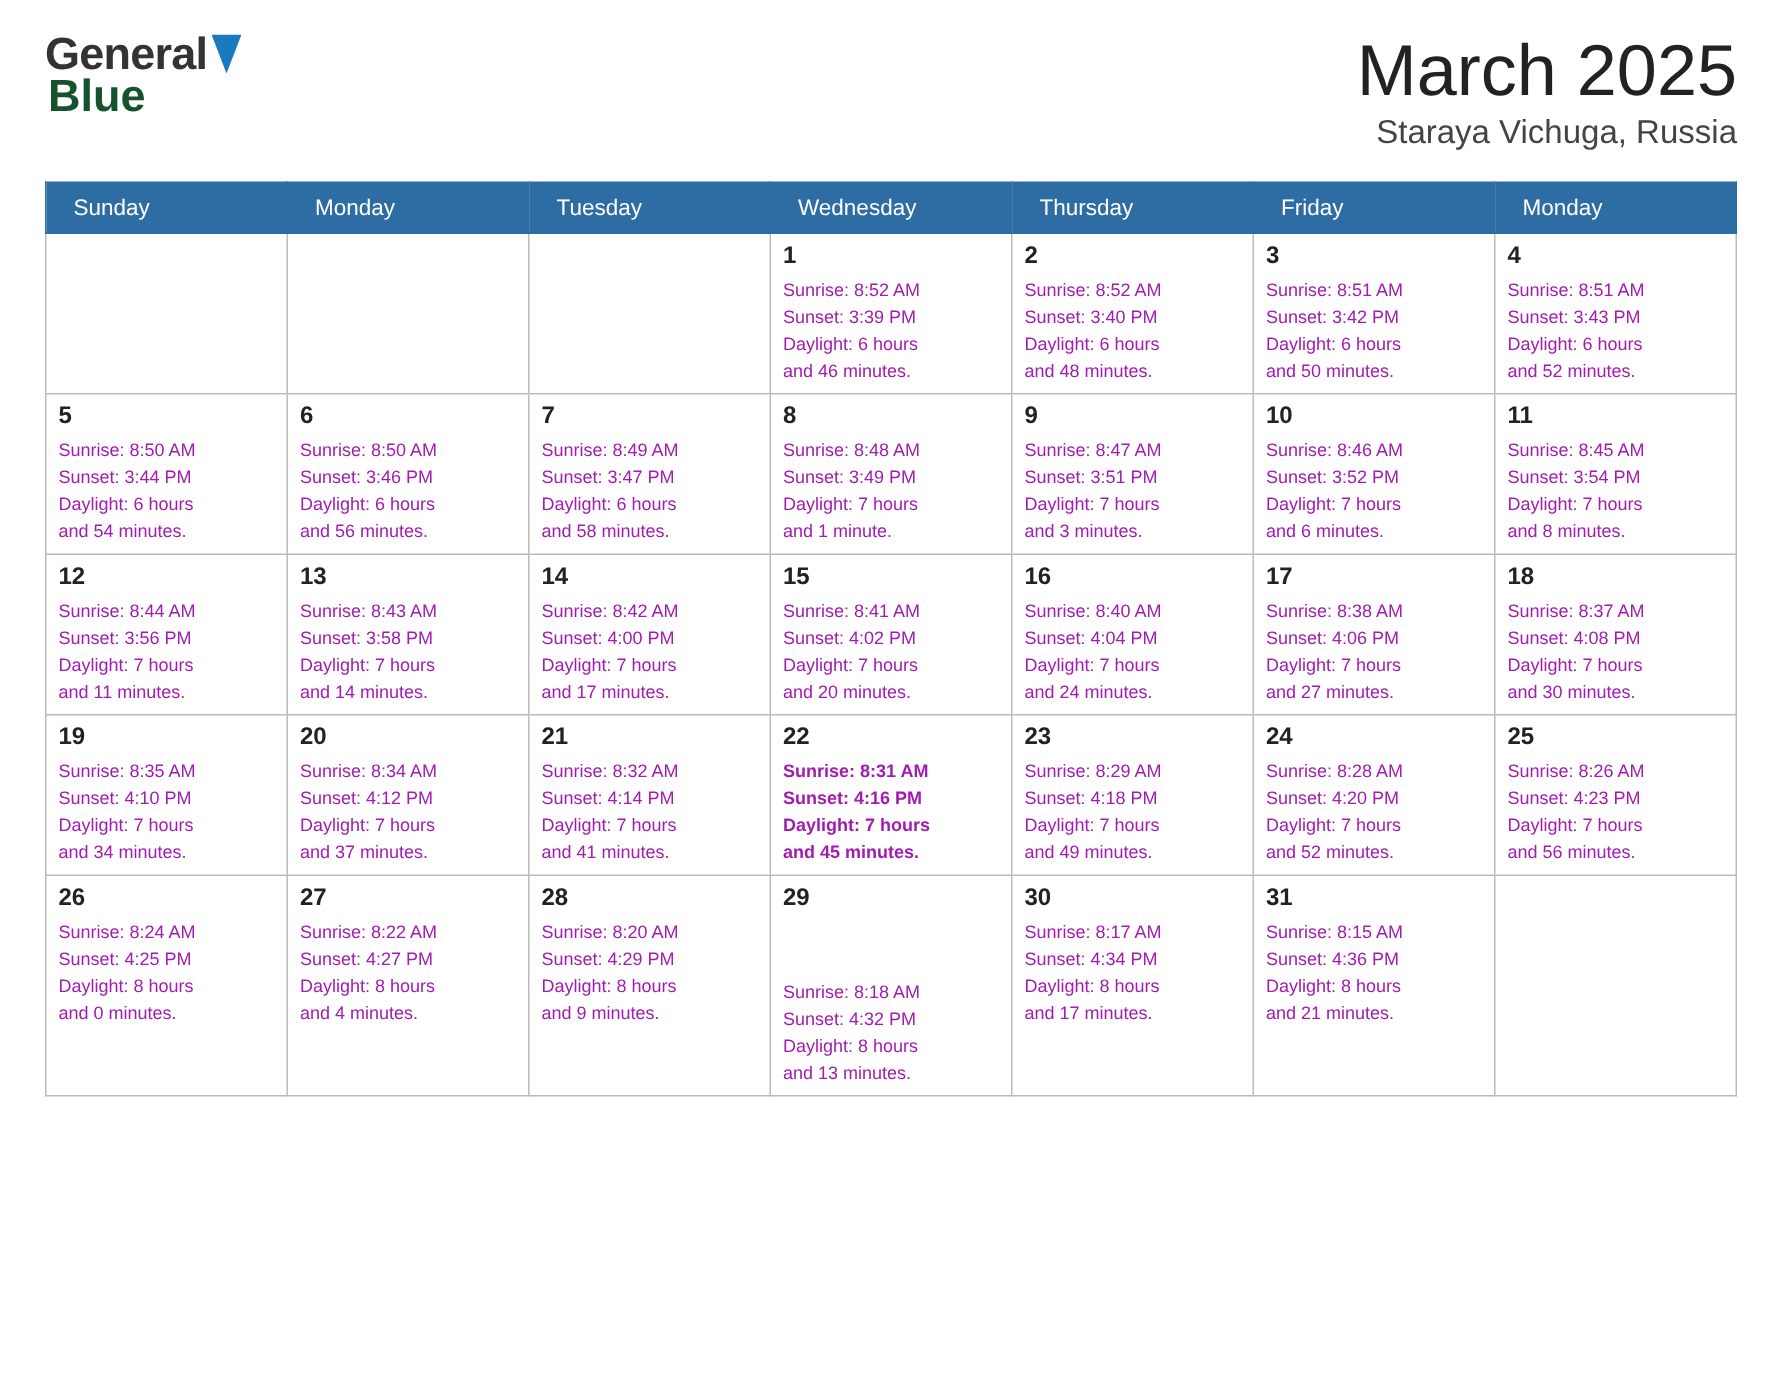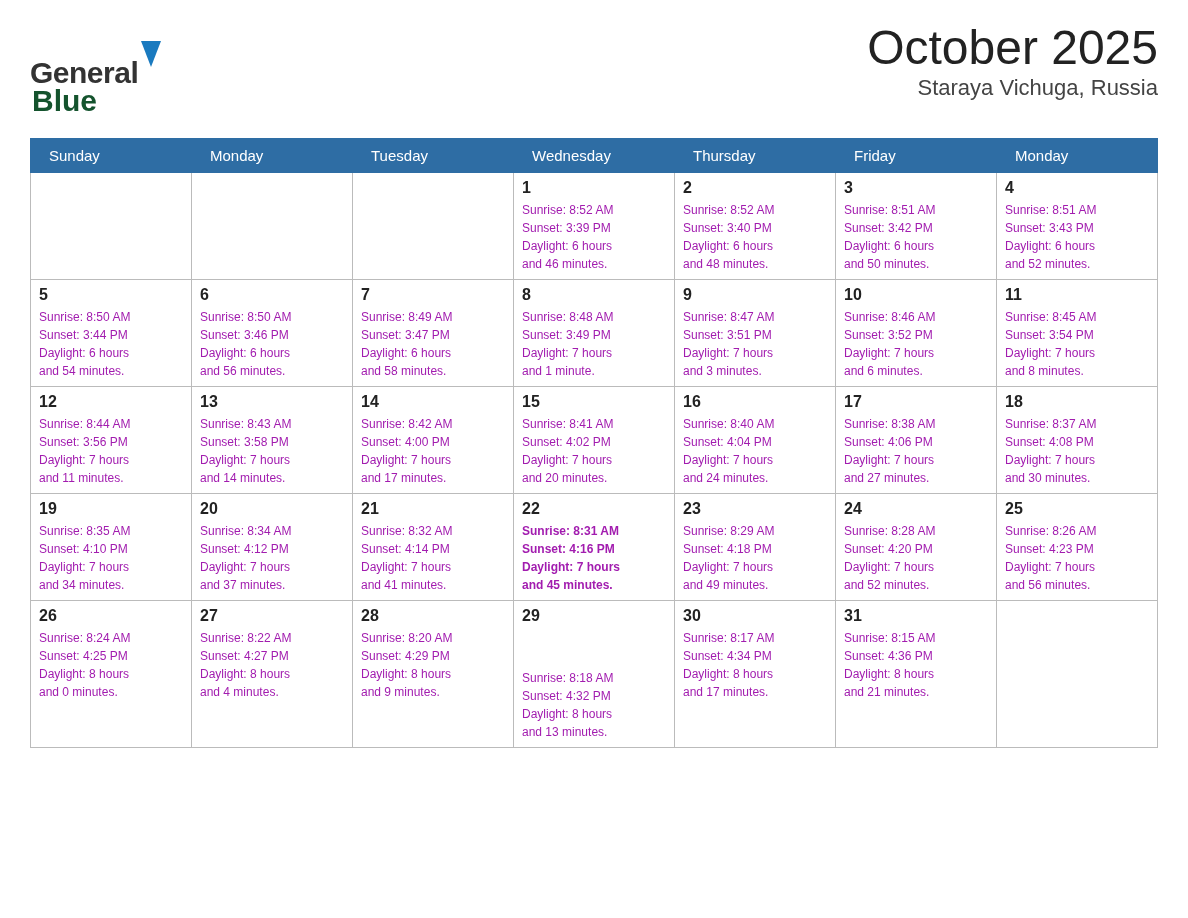--- a/index.html
+++ b/index.html
@@ -74,21 +74,20 @@
     }
     .logo-line1 {
       display: flex;
       align-items: center;
     }
     .logo-general {
       font-size: 30px;
       font-weight: bold;
       color: #333;
       letter-spacing: -0.5px;
-      margin-top: 36px;
     }
     .logo-arrow {
       display: inline-block;
       margin-left: 3px;
       margin-top: 2px;
     }
     .logo-line2 {
       font-size: 30px;
       font-weight: bold;
       color: #14532d;
@@ -105,21 +104,21 @@
       <span class="logo-general">General</span>
       <span class="logo-arrow">
         <svg width="20" height="26" viewBox="0 0 20 26">
           <polygon points="0,0 20,0 10,26" fill="#1a7abf"></polygon>
         </svg>
       </span>
     </div>
     <div class="logo-line2">Blue</div>
   </div>
   <div class="title-block">
-    <h1>October 2025</h1>
+    <h1>March 2025</h1>
     <h2>Staraya Vichuga, Russia</h2>
   </div>
 </div>
 
 <table class="calendar">
   <thead>
     <tr>
     <th>Sunday</th>
         <th>Monday</th>
         <th>Tuesday</th>

